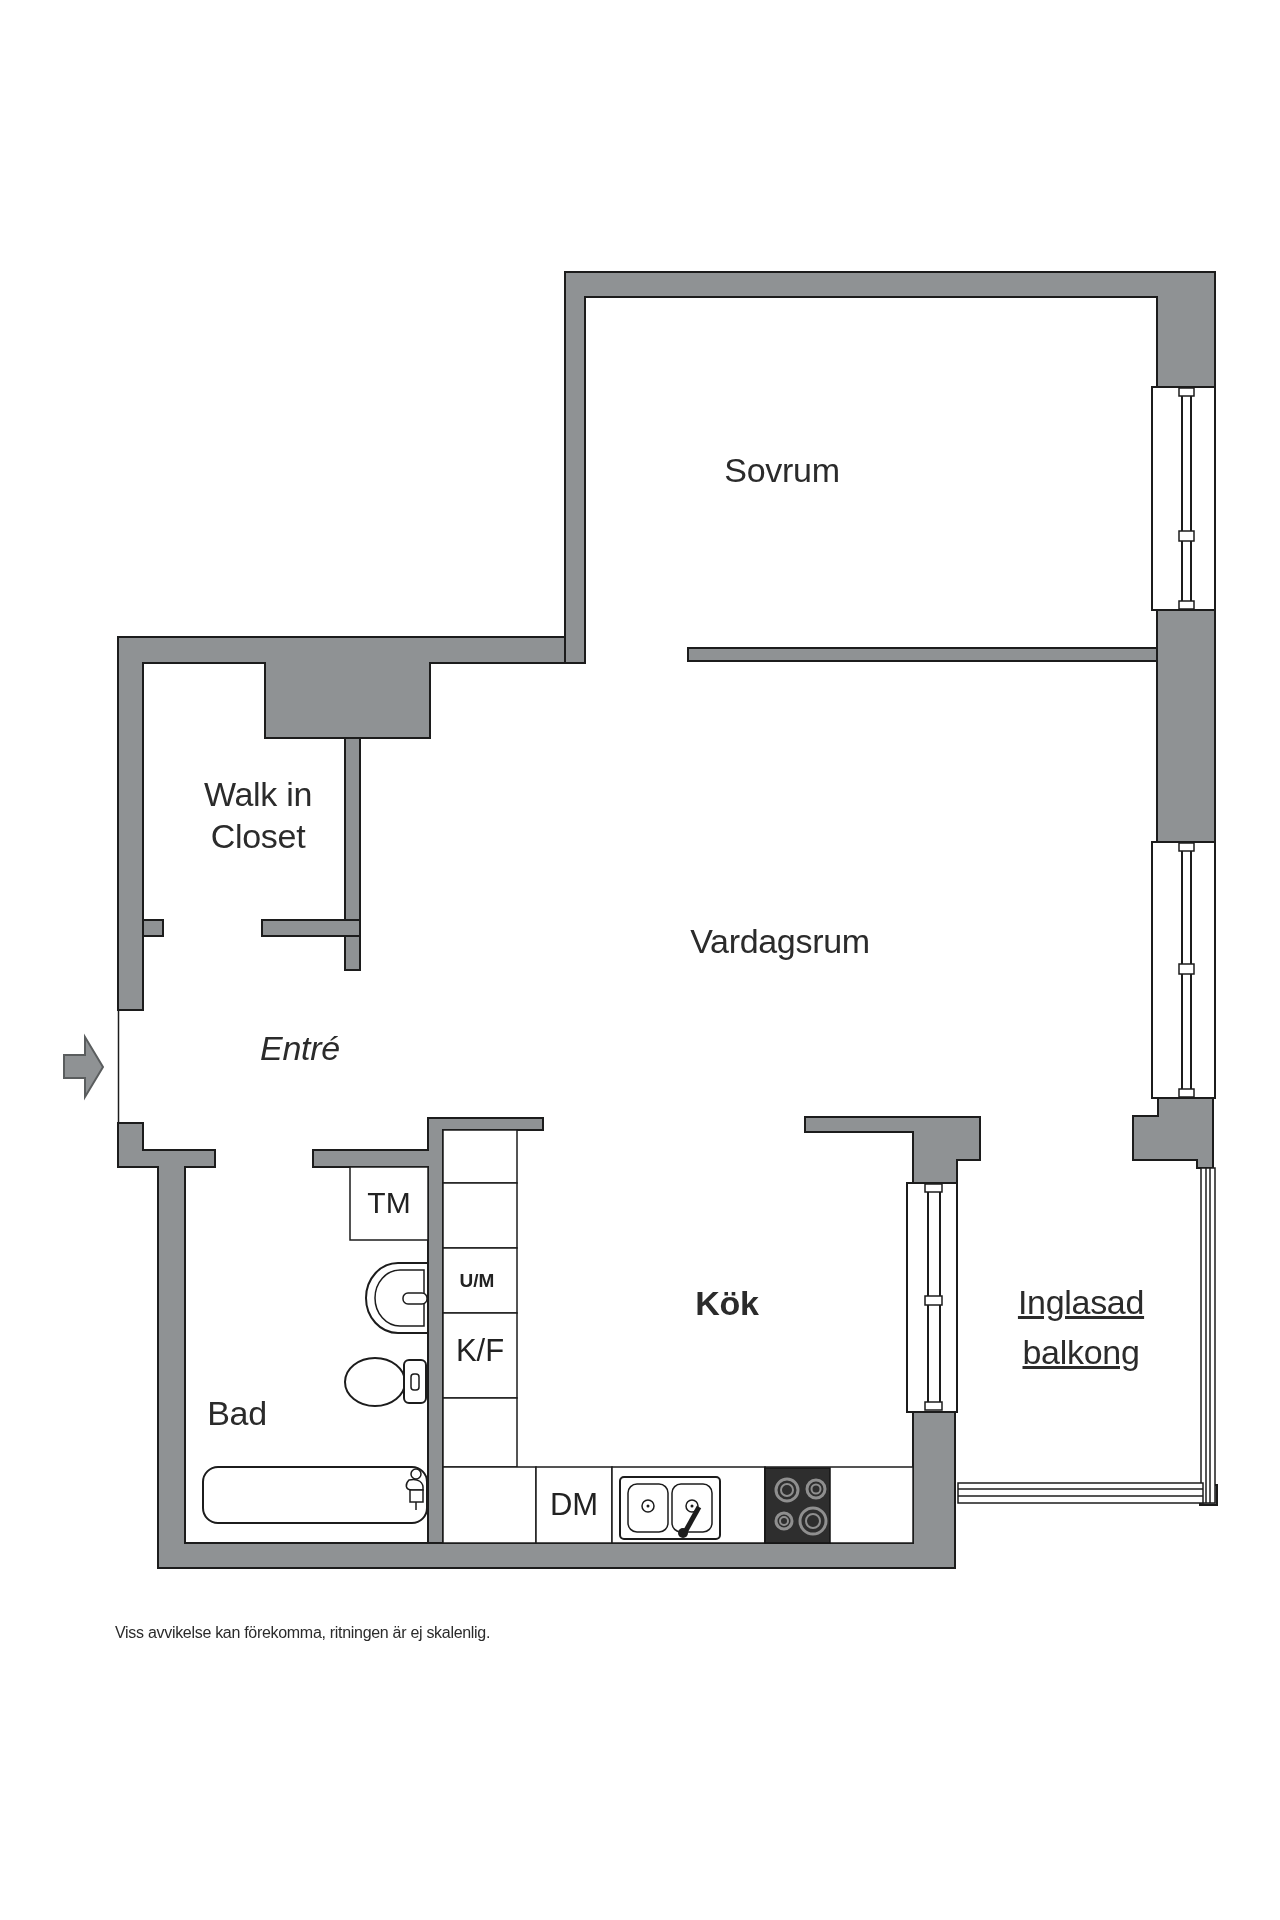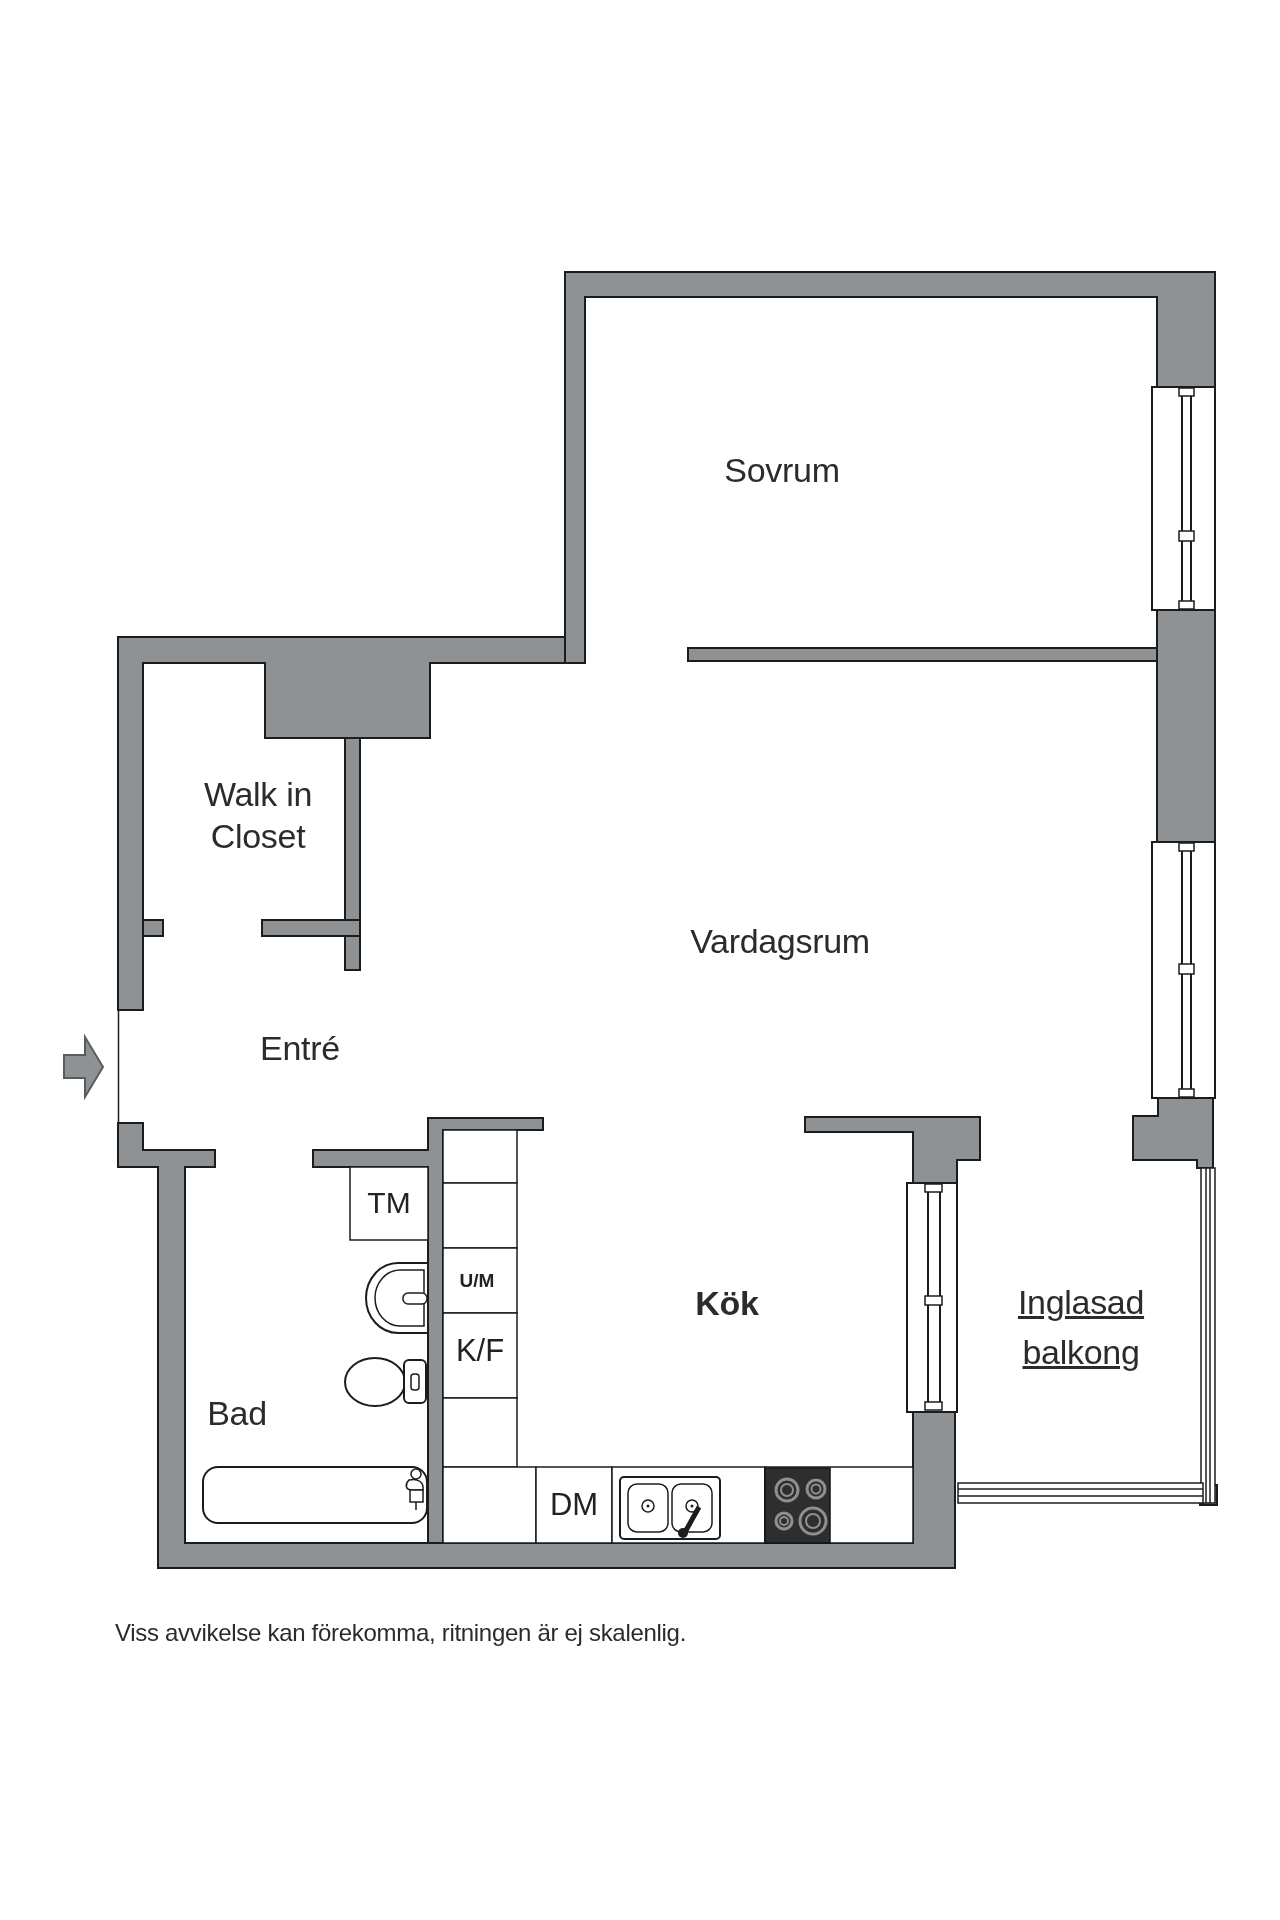--- a/index.html
+++ b/index.html
@@ -19,21 +19,21 @@
   .room-label{position:absolute;transform:translate(-50%,-50%);font-size:34px;line-height:42px;
               color:#2b2b2b;white-space:nowrap;text-align:center;letter-spacing:-0.3px;}
   .small-label{position:absolute;transform:translate(-50%,-50%);color:#222222;white-space:nowrap;
                text-align:center;}
   #tm-label{font-size:30px;}
   #um-label{font-size:19px;font-weight:bold;}
   #kf-label{font-size:31px;}
   #dm-label{font-size:31px;}
   #balkong-label{line-height:50px;text-decoration:underline;}
   #disclaimer{position:absolute;left:115px;top:1633px;transform:translateY(-50%);
-              font-size:24px;letter-spacing:-0.3px;color:#2b2b2b;white-space:nowrap;}
+              font-size:16px;letter-spacing:-0.3px;color:#2b2b2b;white-space:nowrap;}
 </style>
 </head>
 <body>
 
 <div id="canvas">
 
   <svg id="plan-svg" width="1280" height="1920" viewBox="0 0 1280 1920">
 
     <g>
 
@@ -170,21 +170,21 @@
 
   <div class="room-label" style="left:782px;top:470px;">Sovrum</div>
 
   <div class="room-label" style="left:780px;top:893px;margin-top:48px;">Vardagsrum</div>
 
   <div class="room-label" style="left:258px;top:815px;">
     <div>Walk in</div>
     <div>Closet</div>
   </div>
 
-  <div class="room-label" style="left:300px;top:1048px;">Entré</div>
+  <div class="room-label" style="left:300px;top:1048px;font-style:italic;">Entré</div>
 
   <div class="room-label" style="left:237px;top:1413px;">Bad</div>
 
   <div class="room-label" style="left:727px;top:1303px;font-weight:bold;">Kök</div>
 
   <div class="room-label" id="balkong-label" style="left:1081px;top:1327px;">
     <div>Inglasad</div>
     <div>balkong</div>
   </div>
 

